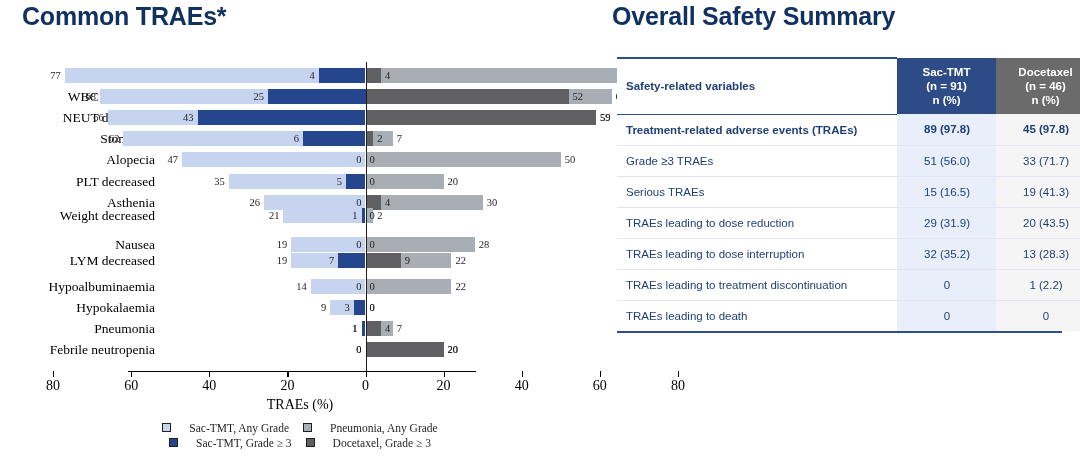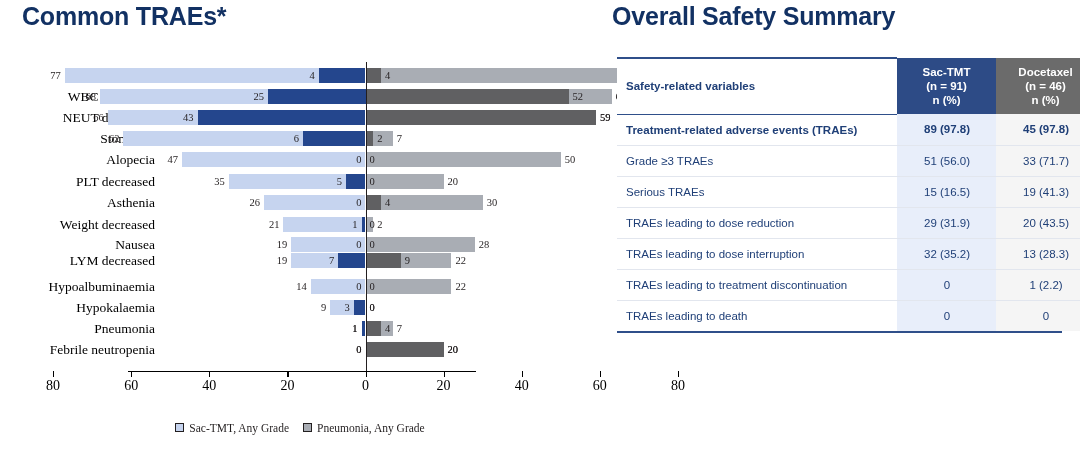--- a/index.html
+++ b/index.html
@@ -52,21 +52,21 @@
   }
   #zero-line{position:absolute;left:365.5px;top:2px;width:1.3px;height:310px;background:#231f20;}
   #x-axis-title{
     position:absolute;left:0;top:337px;width:600px;text-align:center;
     font-family:"Liberation Serif",serif;font-size:14px;color:#000;
   }
 
   
   #legend{position:absolute;left:0;top:360px;width:600px;}
   .legend-row{display:flex;justify-content:center;gap:14px;height:15px;align-items:center;}
-  .legend-item{display:flex;align-items:center;gap:5px;}
+  .legend-item{display:flex;align-items:center;gap:18px;}
   .legend-swatch{width:9px;height:9px;border:1px solid #231f20;box-sizing:border-box;}
   .legend-text{
     font-family:"Liberation Serif",serif;font-size:11.5px;color:#231f20;white-space:nowrap;
   }
 
   
   #table-wrap{position:absolute;left:617px;top:57px;width:445px;}
   table{border-collapse:collapse;width:445px;table-layout:fixed;}
   thead th{
     font-family:"Liberation Sans",sans-serif;font-weight:bold;
@@ -181,21 +181,21 @@
           <div class="cat-label">Asthenia</div>
         </div>
         <div class="seg c-light-blue" style="left: 263.97px; width: 101.53px;"></div>
         <div class="seg-val" style="left: 233.97px; width: 26px; text-align: right;">26</div>
         <div class="seg-val" style="left: 335.5px; width: 26px; text-align: right;">0</div>
         <div class="seg c-light-gray" style="left: 381.12px; width: 101.53px;"></div>
         <div class="seg c-dark-gray" style="left: 365.5px; width: 15.62px;"></div>
         <div class="seg-val" style="left: 385.12px;">4</div>
         <div class="seg-val" style="left: 486.65px; text-align: center;">30</div>
       </div>
-      <div class="row" style="top: 154px;">
+      <div class="row" style="top: 145px;">
         <div class="cat-label-wrap">
           <div class="cat-label">Weight decreased</div>
         </div>
         <div class="seg c-light-blue" style="left: 283.495px; width: 78.1px;"></div>
         <div class="seg c-navy" style="left: 361.595px; width: 3.905px;"></div>
         <div class="seg-val" style="left: 253.495px; width: 26px; text-align: right;">21</div>
         <div class="seg-val" style="left: 331.595px; width: 26px; text-align: right;">1</div>
         <div class="seg c-light-gray" style="left: 365.5px; width: 7.81px;"></div>
         <div class="seg-val" style="left: 369.5px;">0</div>
         <div class="seg-val" style="left: 377.31px;">2</div>
@@ -284,29 +284,40 @@
       <div class="tick-label" style="left: 365.5px;">0</div>
       <div class="tick" style="left: 443.6px;"></div>
       <div class="tick-label" style="left: 443.6px;">20</div>
       <div class="tick" style="left: 521.7px;"></div>
       <div class="tick-label" style="left: 521.7px;">40</div>
       <div class="tick" style="left: 599.8px;"></div>
       <div class="tick-label" style="left: 599.8px;">60</div>
       <div class="tick" style="left: 677.9px;"></div>
       <div class="tick-label" style="left: 677.9px;">80</div>
     </div>
+  <div id="x-axis-title">TRAEs (%)</div>
   <div id="legend">
     <div class="legend-row">
       <div class="legend-item">
         <span class="legend-swatch" style="background:#c6d4ef"></span>
         <span class="legend-text">Sac-TMT, Any Grade</span>
       </div>
       <div class="legend-item">
         <span class="legend-swatch" style="background:#a9adb4"></span>
         <span class="legend-text">Pneumonia, Any Grade</span>
+      </div>
+    </div>
+    <div class="legend-row">
+      <div class="legend-item">
+        <span class="legend-swatch" style="background:#24468d"></span>
+        <span class="legend-text">Sac-TMT, Grade ≥ 3</span>
+      </div>
+      <div class="legend-item">
+        <span class="legend-swatch" style="background:#606062"></span>
+        <span class="legend-text">Docetaxel, Grade ≥ 3</span>
       </div>
     </div>
   </div>
 </div>
 
 <div id="table-wrap">
   <table>
     <thead>
       <tr>
         <th class="col-var">Safety-related variables</th>

